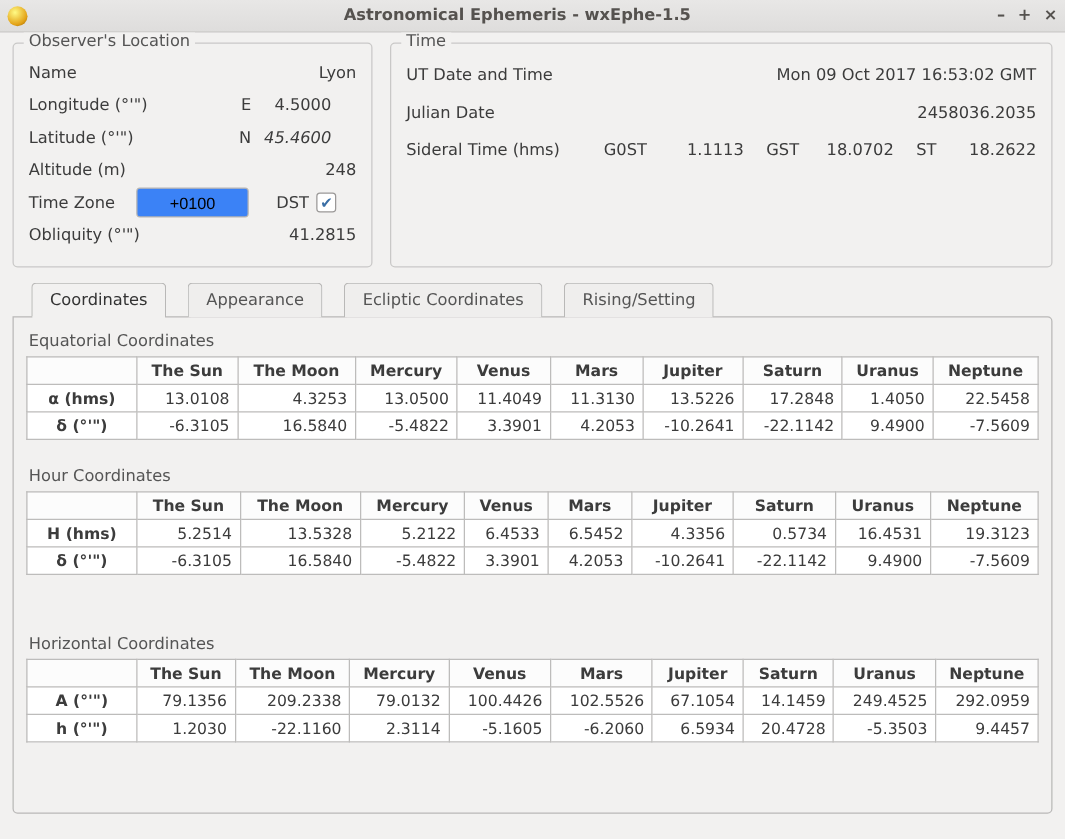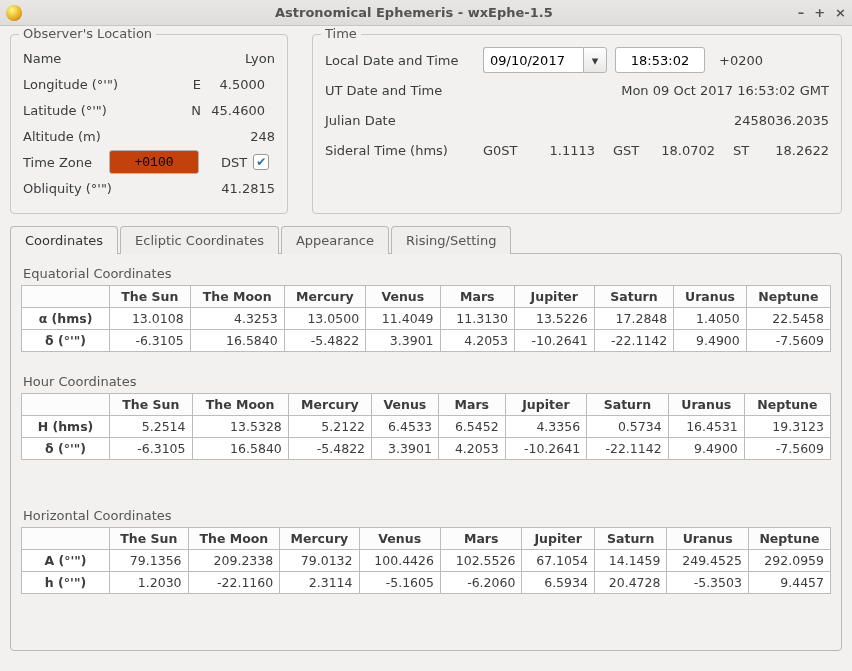--- a/index.html
+++ b/index.html
@@ -30,21 +30,21 @@
   .titlebar-title {
     flex: 1;
     text-align: center;
     font-weight: bold;
     color: #55524f;
   }
   .titlebar-buttons { display: flex; gap: 10px; color: #55524f; font-weight: bold; }
   .win-root {
     padding: 8px 10px;
   }
-  .top-row { display: flex; gap: 24px; justify-content: space-between; }
+  .top-row { display: flex; gap: 14px; justify-content: space-between; }
   .groupbox {
     border: 1px solid #c9c8c7;
     border-radius: 4px;
     padding: 10px 12px 12px;
     position: relative;
   }
   .groupbox > .legend {
     position: absolute;
     top: -9px;
     left: 8px;
@@ -53,22 +53,22 @@
     color: #555;
   }
   .gb-observer { width: 358px; }
   .gb-time { flex: 1; }
   .kv-row { display: flex; align-items: center; height: 26px; }
   .kv-row .label { flex: 0 0 148px; }
   .kv-row .prefix { width: 30px; text-align: right; margin-right: 4px; }
   .kv-row .value { flex: 1; text-align: right; }
   .tz-row .tz-input {
     width: 90px; height: 24px; text-align: center;
-    border: 1px solid #b5b4b3; border-radius: 3px; background: #c2410c;
-    font-family: Liberation Mono, monospace; font-size: inherit;
+    border: 1px solid #b5b4b3; border-radius: 3px; background: #3b82f6;
+    font-family: Liberation Sans, sans-serif; font-size: inherit;
     margin-left: 6px;
   }
   .tz-row .dst-label { margin-left: 22px; margin-right: 6px; }
   .checkbox {
     width: 16px; height: 16px; border: 1px solid #9a9897;
     border-radius: 3px; background: #fff; display: inline-flex;
     align-items: center; justify-content: center;
     cursor: pointer;
   }
   .checkbox.checked::after {
@@ -129,20 +129,21 @@
   .tab {
     border: 1px solid #b9b8b7;
     border-bottom: none;
     border-top-left-radius: 4px;
     border-top-right-radius: 4px;
     background: #efeeed;
     padding: 6px 14px;
     color: #555;
     cursor: pointer;
     margin-right: 2px;
+    margin-left: 15px;
   }
   .tab.active {
     background: #f2f1f0;
     color: #333;
     position: relative;
   }
   .tab.active::after {
     content: "";
     position: absolute; left: 0; right: 0; bottom: -1px; height: 2px;
     background: #f2f1f0;
@@ -204,51 +205,40 @@
         <span class="value">Lyon</span>
       </div>
       <div class="kv-row">
         <span class="label">Longitude (°'")</span>
         <span class="prefix">E</span>
         <span style="width:60px;text-align:right;">4.5000</span>
       </div>
       <div class="kv-row">
         <span class="label">Latitude (°'")</span>
         <span class="prefix">N</span>
-        <span style="width:60px;text-align:right;">45.4600</span>
+        <span style="width:60px;text-align:right;font-style:italic;">45.4600</span>
       </div>
       <div class="kv-row">
         <span class="label">Altitude (m)</span>
         <span class="value">248</span>
       </div>
       <div class="kv-row tz-row">
         <span class="label" style="flex:0 0 80px">Time Zone</span>
         <input class="tz-input" value="+0100" style="">
         <span class="dst-label">DST</span>
         <span class="checkbox checked"></span>
       </div>
       <div class="kv-row">
         <span class="label">Obliquity (°'")</span>
         <span class="value">41.2815</span>
       </div>
     </div>
 
     <div class="groupbox gb-time">
       <span class="legend">Time</span>
-      <div class="time-row">
-        <span class="label">Local Date and Time</span>
-        <span class="date-combo">
-          <input value="09/10/2017" style="">
-          <span class="drop">
-            <span>▾</span>
-          </span>
-        </span>
-        <input class="clock-input" value="18:53:02" style="">
-        <span style="margin-left:6px">+0200</span>
-      </div>
       <div class="time-row">
         <span class="label">UT Date and Time</span>
         <span class="mono-right">Mon 09 Oct 2017 16:53:02 GMT</span>
       </div>
       <div class="time-row">
         <span class="label">Julian Date</span>
         <span class="mono-right">2458036.2035</span>
       </div>
       <div class="time-row sidereal-grid">
         <div class="l">Sideral Time (hms)</div>
@@ -258,22 +248,22 @@
         <div>18.0702</div>
         <div class="l" style="padding-left:10px">ST</div>
         <div>18.2622</div>
       </div>
     </div>
   </div>
 
   <div class="tabs">
     <div class="tab-strip">
       <div class="tab active">Coordinates</div>
+      <div class="tab">Appearance</div>
       <div class="tab">Ecliptic Coordinates</div>
-      <div class="tab">Appearance</div>
       <div class="tab">Rising/Setting</div>
     </div>
     <div class="tab-body">
 
       <div class="sect-title">Equatorial Coordinates</div>
       <table class="eph">
         <thead>
             <tr>
           <th class="rowhdr"></th>
           <th>The Sun</th>

